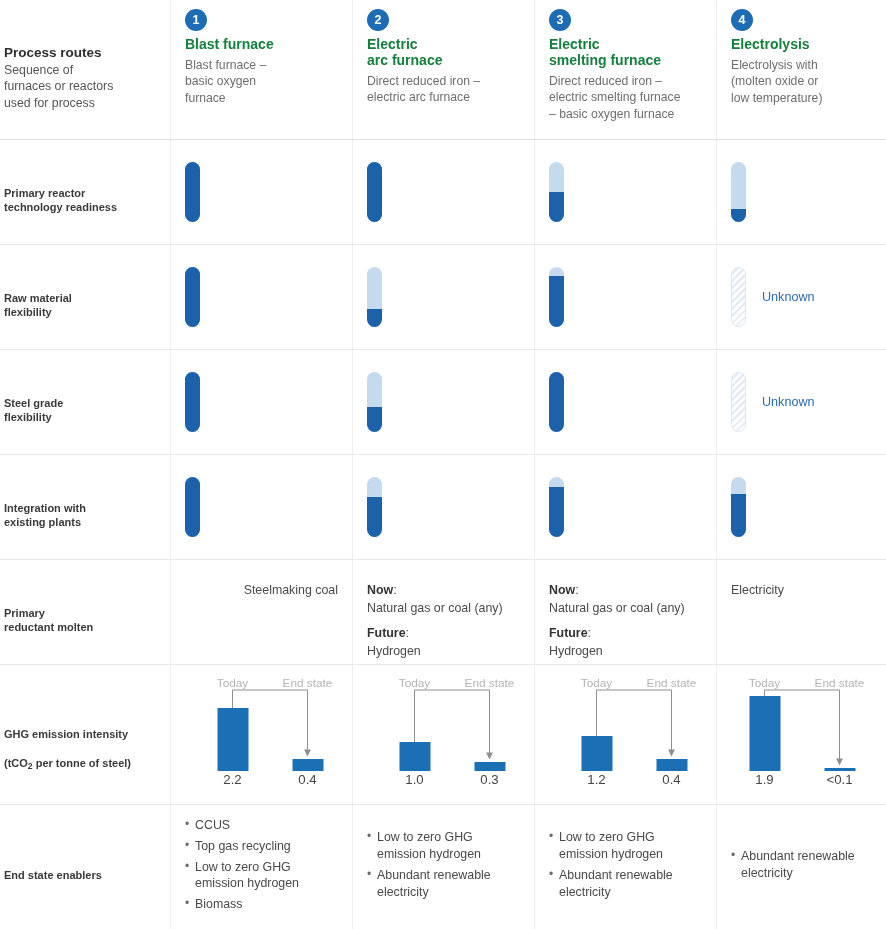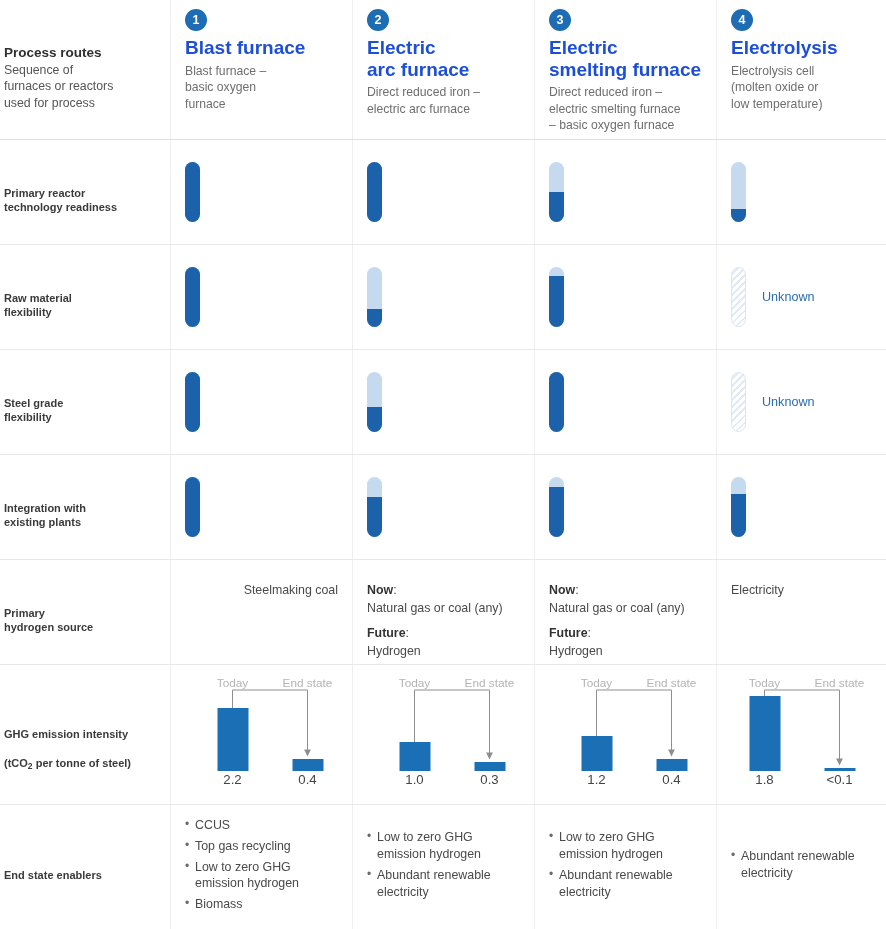--- a/index.html
+++ b/index.html
@@ -64,22 +64,22 @@
   .badge{
     width:22px;height:22px;border-radius:50%;
     background:#1d6cb4;
     color:#ffffff;
     font-size:12.5px;font-weight:bold;
     display:flex;align-items:center;justify-content:center;
     margin-bottom:6px;
     line-height:1;
   }
   .route-name{
-    font-size:19px;font-weight:bold;
-    color:#1d4ed8;
+    font-size:14px;font-weight:bold;
+    color:#15803d;
     line-height:1.14;
     margin-bottom:4px;
     display:block;
     white-space:pre-line;
   }
   .route-desc{
     font-size:12.2px;
     color:#6e6e6e;
     line-height:1.35;
     display:block;
@@ -235,21 +235,21 @@
       <span class="route-name">Electric
 smelting furnace</span>
       <span class="route-desc">Direct reduced iron –
 electric smelting furnace
 – basic oxygen furnace</span>
     </div>
 
     <div class="cell wide">
       <div class="badge">4</div>
       <span class="route-name">Electrolysis</span>
-      <span class="route-desc">Electrolysis cell
+      <span class="route-desc">Electrolysis with
 (molten oxide or
 low temperature)</span>
     </div>
   </div>
 
   <div class="row pill-row">
     <div class="cell-label">
       <span class="row-label">Primary reactor
 technology readiness</span>
     </div>
@@ -382,21 +382,21 @@
           <div class="pill">
             <div class="pill-fill" style="height: 72%;"></div>
           </div>
         </div>
     </div>
   </div>
 
   <div class="row reductant-row">
     <div class="cell-label">
       <span class="row-label">Primary
-hydrogen source</span>
+reductant molten</span>
     </div>
 
     <div class="cell" style="align-items:flex-start;padding-top:22px;justify-content:flex-end;">
       <div class="red-block">
         <span>Steelmaking coal</span>
       </div>
     </div>
 
     <div class="cell" style="align-items:flex-start;padding-top:22px;">
       <div class="red-block">
@@ -520,21 +520,21 @@
           </svg>
         <div class="mc-plot">
           <div class="mc-col left">
               <div class="bar" style="height: 75px;"></div>
             </div>
           <div class="mc-col right">
               <div class="bar" style="height: 3px;"></div>
             </div>
         </div>
         <div class="mc-vals">
-          <span class="mc-val">1.8</span>
+          <span class="mc-val">1.9</span>
           <span class="mc-val">&lt;0.1</span>
         </div>
       </div>
     </div>
   </div>
 
   <div class="row enablers-row last">
     <div class="cell-label">
       <span class="row-label">End state enablers</span>
     </div>

